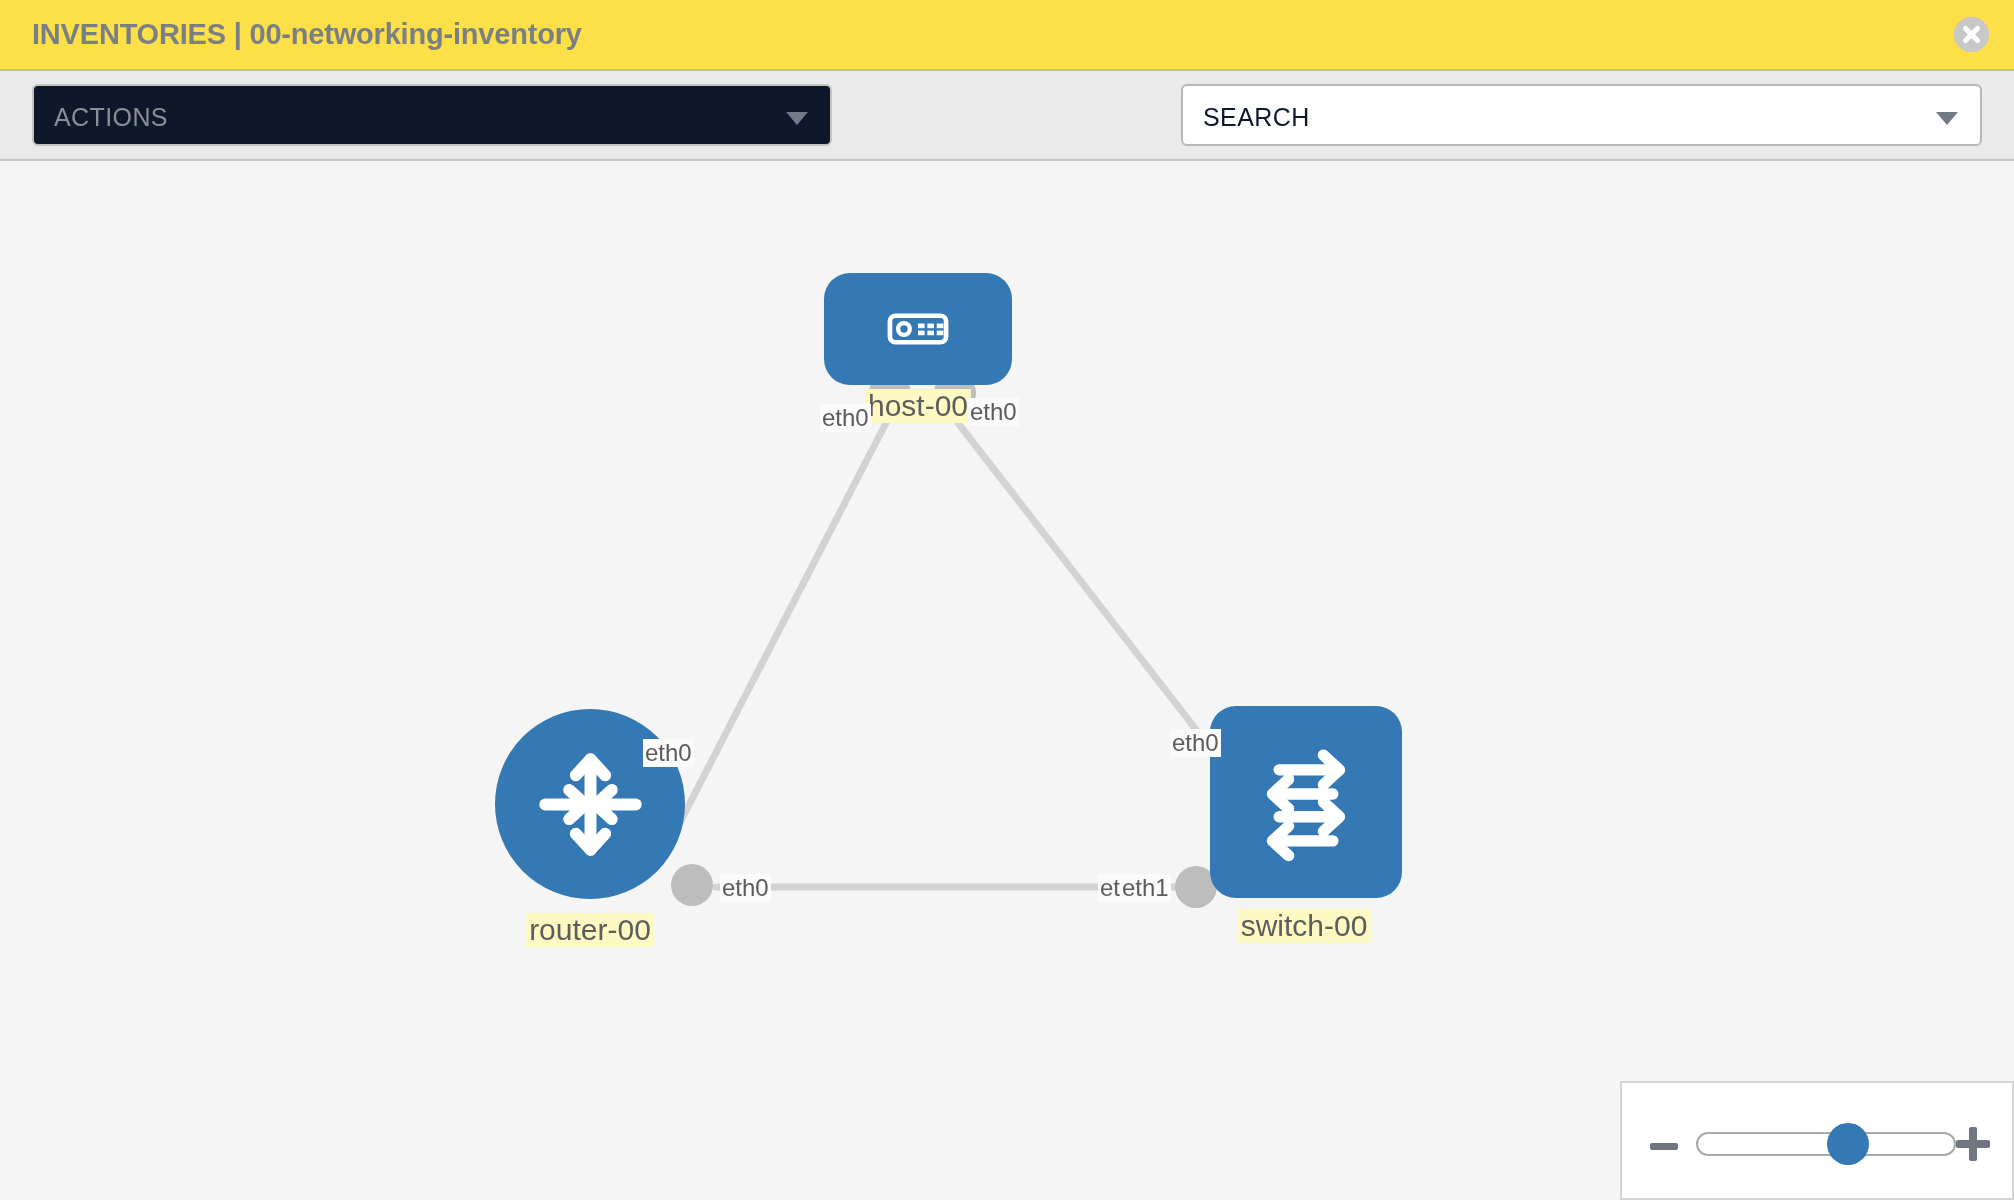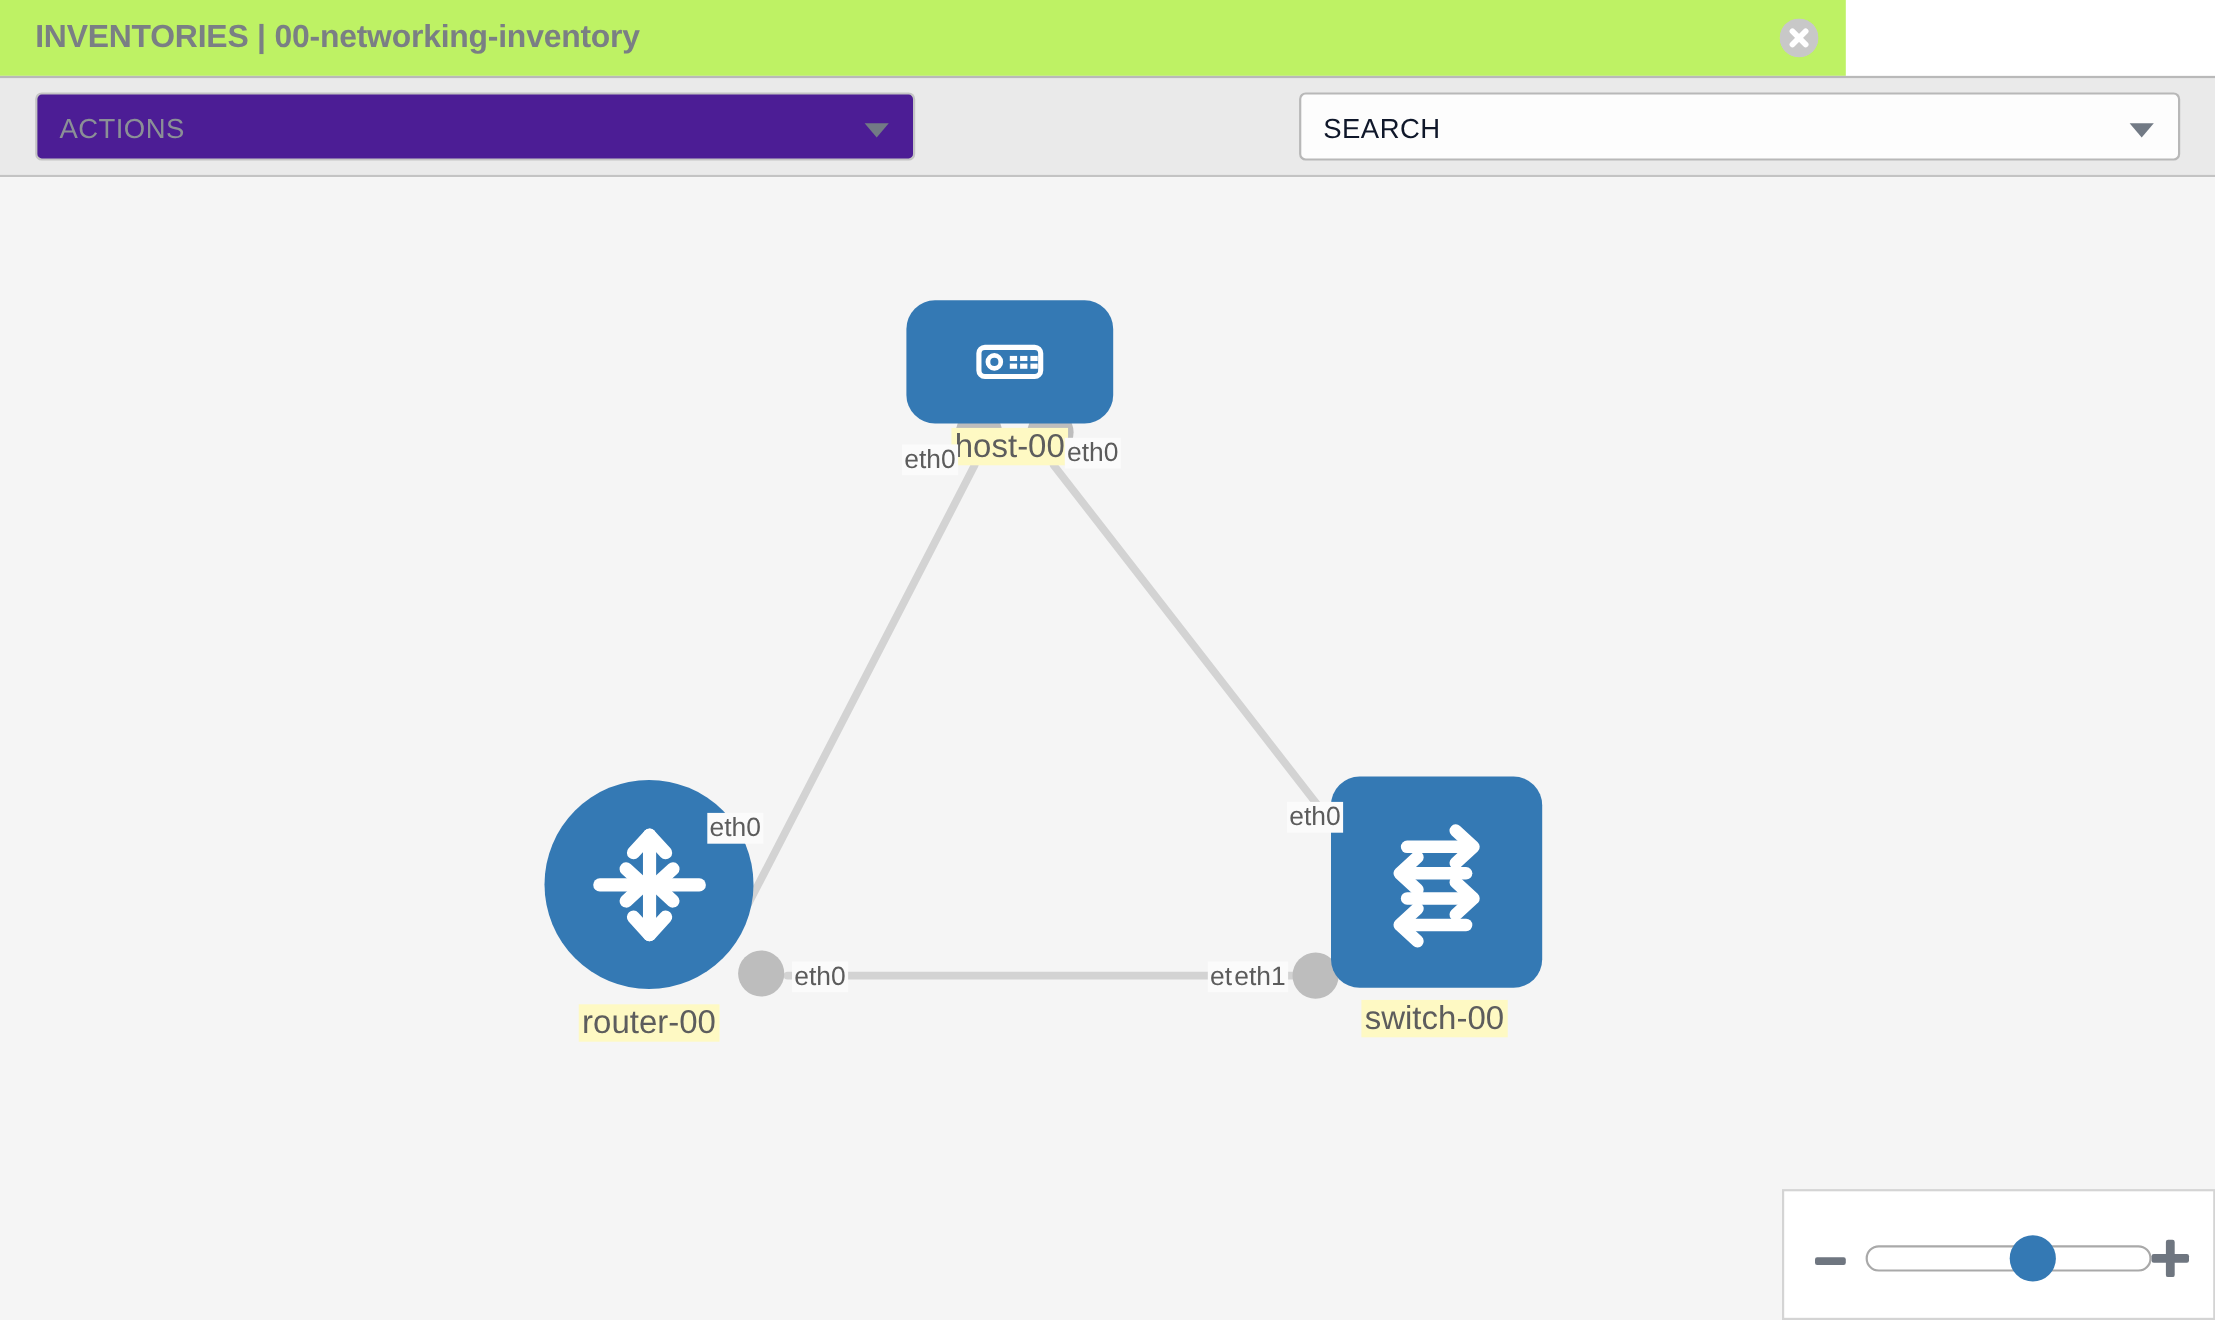--- a/index.html
+++ b/index.html
@@ -6,22 +6,22 @@
   body{
     width:2014px;height:1200px;overflow:hidden;
     background:#ffffff;
     font-family:"Liberation Sans", sans-serif;
     -webkit-font-smoothing:antialiased;
   }
   .app{position:relative;width:2014px;height:1200px;background:#ffffff;}
 
   
   .header{
-    position:absolute;left:0;top:0;width:1678px;height:69px;
-    background:#bef264;
+    position:absolute;left:0;top:0;width:2014px;height:69px;
+    background:#fde047;
   }
   .page-title{
     position:absolute;left:32px;top:18px;
     font-size:29px;font-weight:bold;color:#7a7f84;
     letter-spacing:-0.2px;white-space:nowrap;
     font-stretch:condensed;
   }
   .close-btn{
     position:absolute;right:25px;top:17px;
     width:35px;height:35px;border-radius:50%;
@@ -32,21 +32,21 @@
   
   .toolbar{
     position:absolute;left:0;top:69px;width:2014px;height:92px;
     background:#eaeaea;
     border-top:2px solid #b9b9b9;
     border-bottom:2px solid #c3c3c3;
     box-sizing:border-box;
   }
   .actions-select{
     position:absolute;left:32px;top:13px;width:800px;height:62px;
-    background:#4c1d95;border:2px solid #c4c4c4;border-radius:6px;
+    background:#0f172a;border:2px solid #c4c4c4;border-radius:6px;
     box-sizing:border-box;cursor:pointer;
   }
   .actions-select .label{
     position:absolute;left:20px;top:17px;
     font-size:25px;color:#8b9096;letter-spacing:0.4px;
     font-stretch:condensed;
   }
   .caret{
     position:absolute;right:22px;top:26px;
     width:0;height:0;

